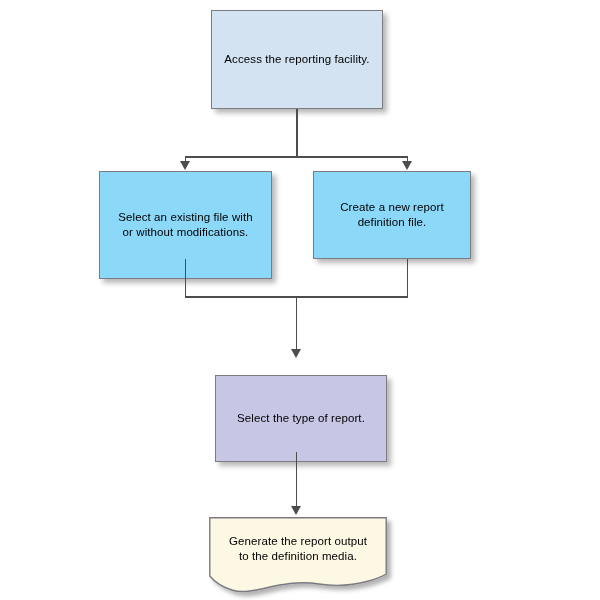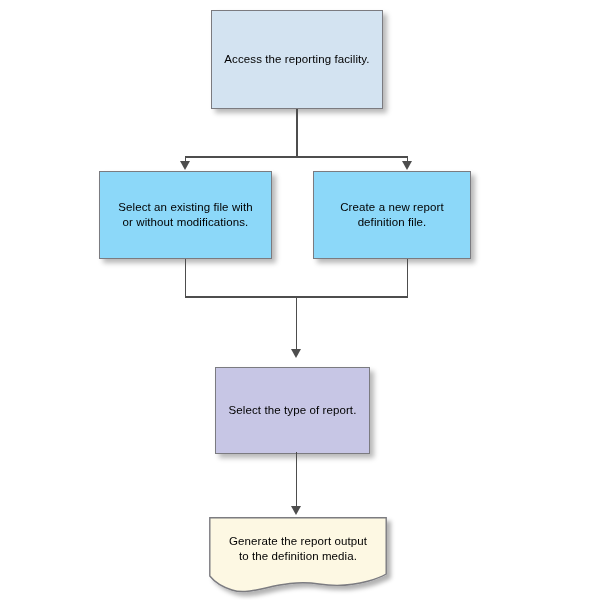--- a/index.html
+++ b/index.html
@@ -92,37 +92,37 @@
 
   <div class="conn conn-v" style="left:296px; top:109px; width:1.6px; height:48px;"></div>
   <div class="conn conn-h" style="left:185px; top:156px; width:223px; height:1.6px;"></div>
 
   <div class="conn conn-v" style="left:184.5px; top:156px; width:1.6px; height:12px;"></div>
   <div class="arrowhead" style="left:180px; top:161px;"></div>
 
   <div class="conn conn-v" style="left:406.5px; top:156px; width:1.6px; height:12px;"></div>
   <div class="arrowhead" style="left:402px; top:161px;"></div>
 
-  <div class="node node-option" style="left:99px; top:171px; width:173px; height:88px;">
+  <div class="node node-option" style="left:99px; top:171px; width:173px; height:108px;">
     <span class="label">Select an existing file with
 or without modifications.</span>
   </div>
 
   <div class="node node-option" style="left:313px; top:171px; width:158px; height:88px;">
     <span class="label">Create a new report
 definition file.</span>
   </div>
 
   <div class="conn conn-v" style="left:184.5px; top:259px; width:1.6px; height:38px;"></div>
   <div class="conn conn-v" style="left:406.5px; top:259px; width:1.6px; height:38px;"></div>
   <div class="conn conn-h" style="left:184.5px; top:296px; width:223.6px; height:1.6px;"></div>
   <div class="conn conn-v" style="left:295.5px; top:296px; width:1.6px; height:57px;"></div>
   <div class="arrowhead" style="left:291px; top:349px;"></div>
 
-  <div class="node node-choice" style="left:215px; top:367px; width:155px; height:87px;">
+  <div class="node node-choice" style="left:215px; top:375px; width:172px; height:87px;">
     <span class="label">Select the type of report.</span>
   </div>
 
   <div class="conn conn-v" style="left:295.5px; top:452px; width:1.6px; height:58px;"></div>
   <div class="arrowhead" style="left:291px; top:506px;"></div>
 
   <div class="doc-wrap" style="left:209px; top:517px; width:178px; height:78px;">
     <svg width="186" height="86" viewBox="0 0 186 86">
       <defs>
         <filter id="docshadow" x="-20%" y="-20%" width="150%" height="150%">

